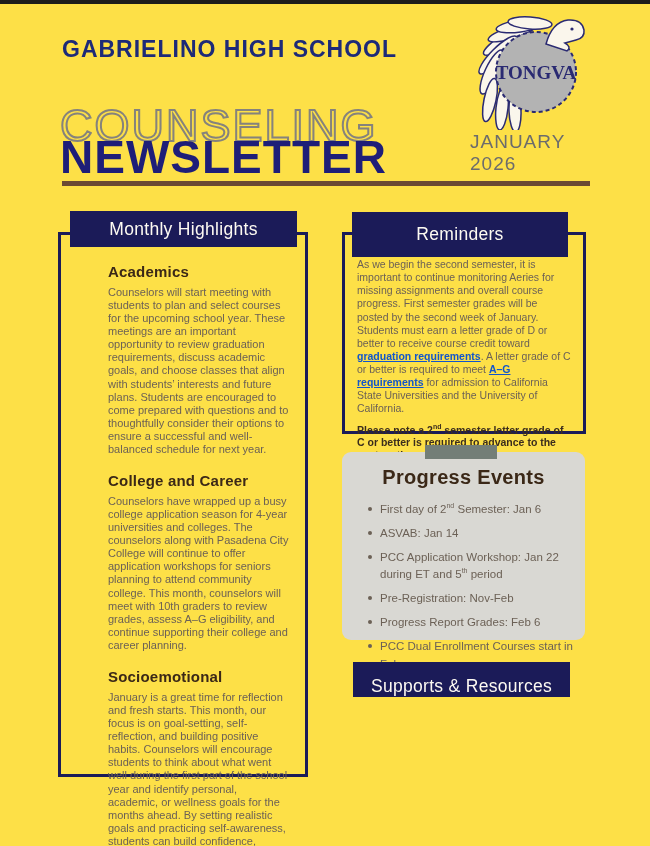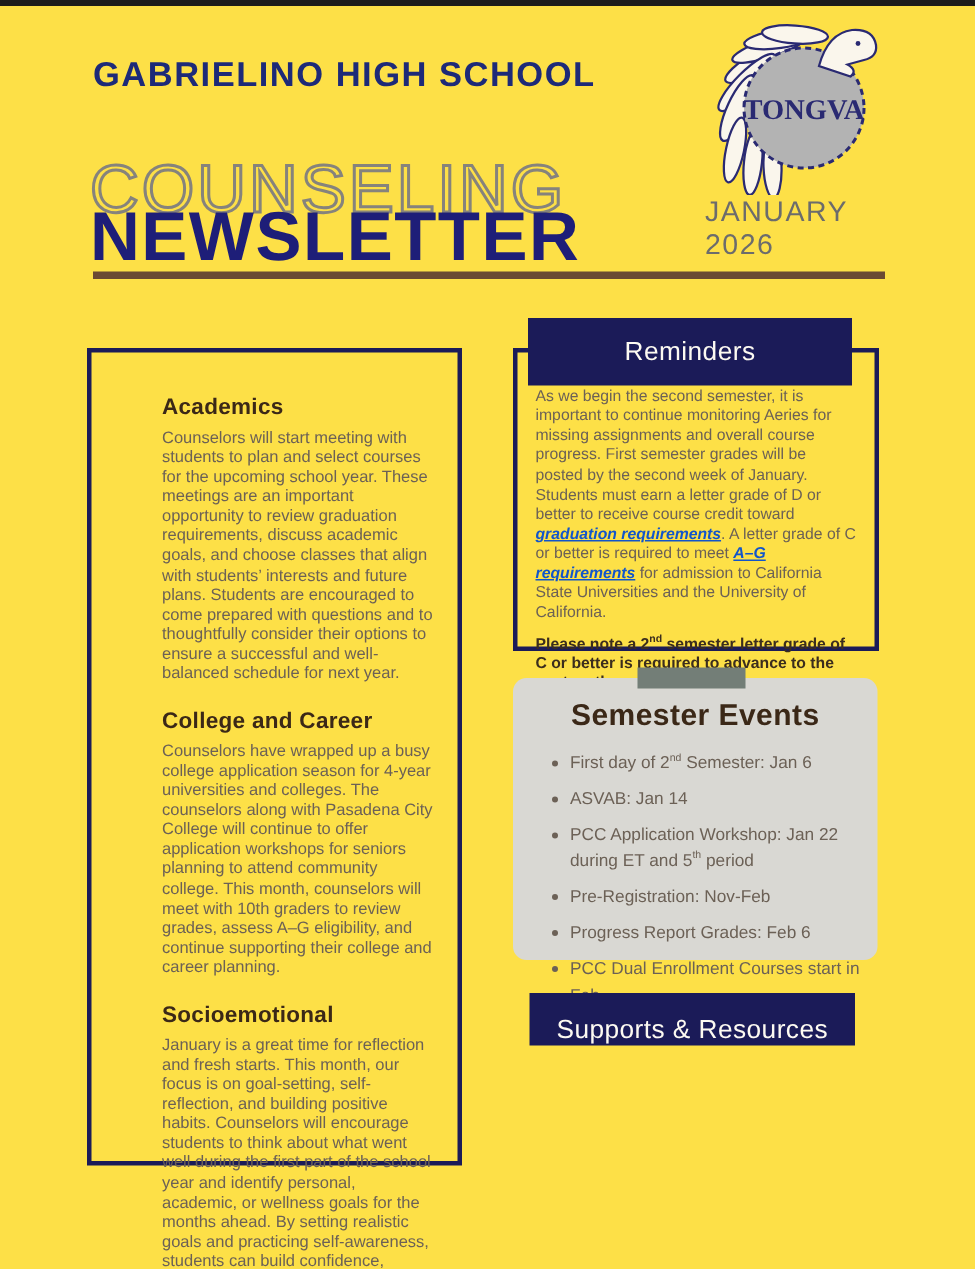--- a/index.html
+++ b/index.html
@@ -46,21 +46,21 @@
   .section h3 {
     font-size:15px; font-weight:bold; color:#3b2817; letter-spacing:0.2px; margin-bottom:6px;
   }
   .section p { font-size:11px; line-height:1.19; color:#6c6156; }
 
   
   .rem-banner { left:352px; top:212px; width:216px; height:45px; }
   .rem-box { left:342px; top:232px; width:244px; height:202px; padding:23px 12px 0 12px; }
   .rem-box p { font-size:10.5px; line-height:1.25; color:#6c6156; }
   .rem-box .note { margin-top:7px; font-weight:bold; color:#3b2d1d; }
-  a.doc-link { color:#1155cc; font-weight:bold; text-decoration:underline; cursor:pointer;font-style:italic; }
+  a.doc-link { color:#1155cc; font-weight:bold; text-decoration:underline; cursor:pointer; }
   sup { font-size:7px; }
 
   
   .events-card {
     position:absolute; left:342px; top:452px; width:243px; height:188px;
     background:#d9d8d3; border-radius:9px; z-index:2; padding-top:14px;
   }
   .tape { position:absolute; left:425px; top:445px; width:72px; height:14px; background:#737e77; z-index:4; }
   .events-title { text-align:center; font-size:20px; font-weight:bold; color:#3b2817; letter-spacing:0.3px; }
   .events-list { margin:12px 0 0 26px; list-style:none; }
@@ -108,20 +108,23 @@
   </svg>
 
   <div class="title-outline">COUNSELING</div>
   <div class="title-solid">NEWSLETTER</div>
   <div class="issue-date">
     <div>JANUARY</div>
     <div>2026</div>
   </div>
   <div class="divider"></div>
 
+  <div class="banner hl-banner">
+    <span>Monthly Highlights</span>
+  </div>
   <div class="outline-box hl-box">
     <div class="section">
       <h3>Academics</h3>
       <p>Counselors will start meeting with students to plan and select courses for the upcoming school year. These meetings are an important opportunity to review graduation requirements, discuss academic goals, and choose classes that align with students’ interests and future plans. Students are encouraged to come prepared with questions and to thoughtfully consider their options to ensure a successful and well-balanced schedule for next year.</p>
     </div>
     <div class="section">
       <h3>College and Career</h3>
       <p>Counselors have wrapped up a busy college application season for 4-year universities and colleges. The counselors along with Pasadena City College will continue to offer application workshops for seniors planning to attend community college. This month, counselors will meet with 10th graders to review grades, assess A–G eligibility, and continue supporting their college and career planning.</p>
     </div>
     <div class="section">
@@ -132,21 +135,21 @@
 
   <div class="banner rem-banner">
     <span>Reminders</span>
   </div>
   <div class="outline-box rem-box">
     <p><span>As we begin the second semester, it is important to continue monitoring Aeries for missing assignments and overall course progress. First semester grades will be posted by the second week of January. Students must earn a letter grade of D or better to receive course credit toward </span><a class="doc-link">graduation requirements</a><span>. A letter grade of C or better is required to meet </span><a class="doc-link">A–G requirements</a><span> for admission to California State Universities and the University of California.</span></p>
     <p class="note"><span>Please note a 2</span><sup>nd</sup><span> semester letter grade of C or better is required to advance to the next math and world language course.</span></p>
   </div>
 
   <div class="events-card">
-    <div class="events-title">Semester Events</div>
+    <div class="events-title">Progress Events</div>
     <ul class="events-list">
       <li><span>First day of 2</span><sup>nd</sup><span> Semester: Jan 6</span></li>
       <li><span>ASVAB: Jan 14</span></li>
       <li><span>PCC Application Workshop: Jan 22 during ET and 5</span><sup>th</sup><span> period</span></li>
       <li><span>Pre-Registration: Nov-Feb</span></li>
       <li><span>Progress Report Grades: Feb 6</span></li>
       <li><span>PCC Dual Enrollment Courses start in Feb</span></li>
     </ul>
   </div>
   <div class="tape"></div>

